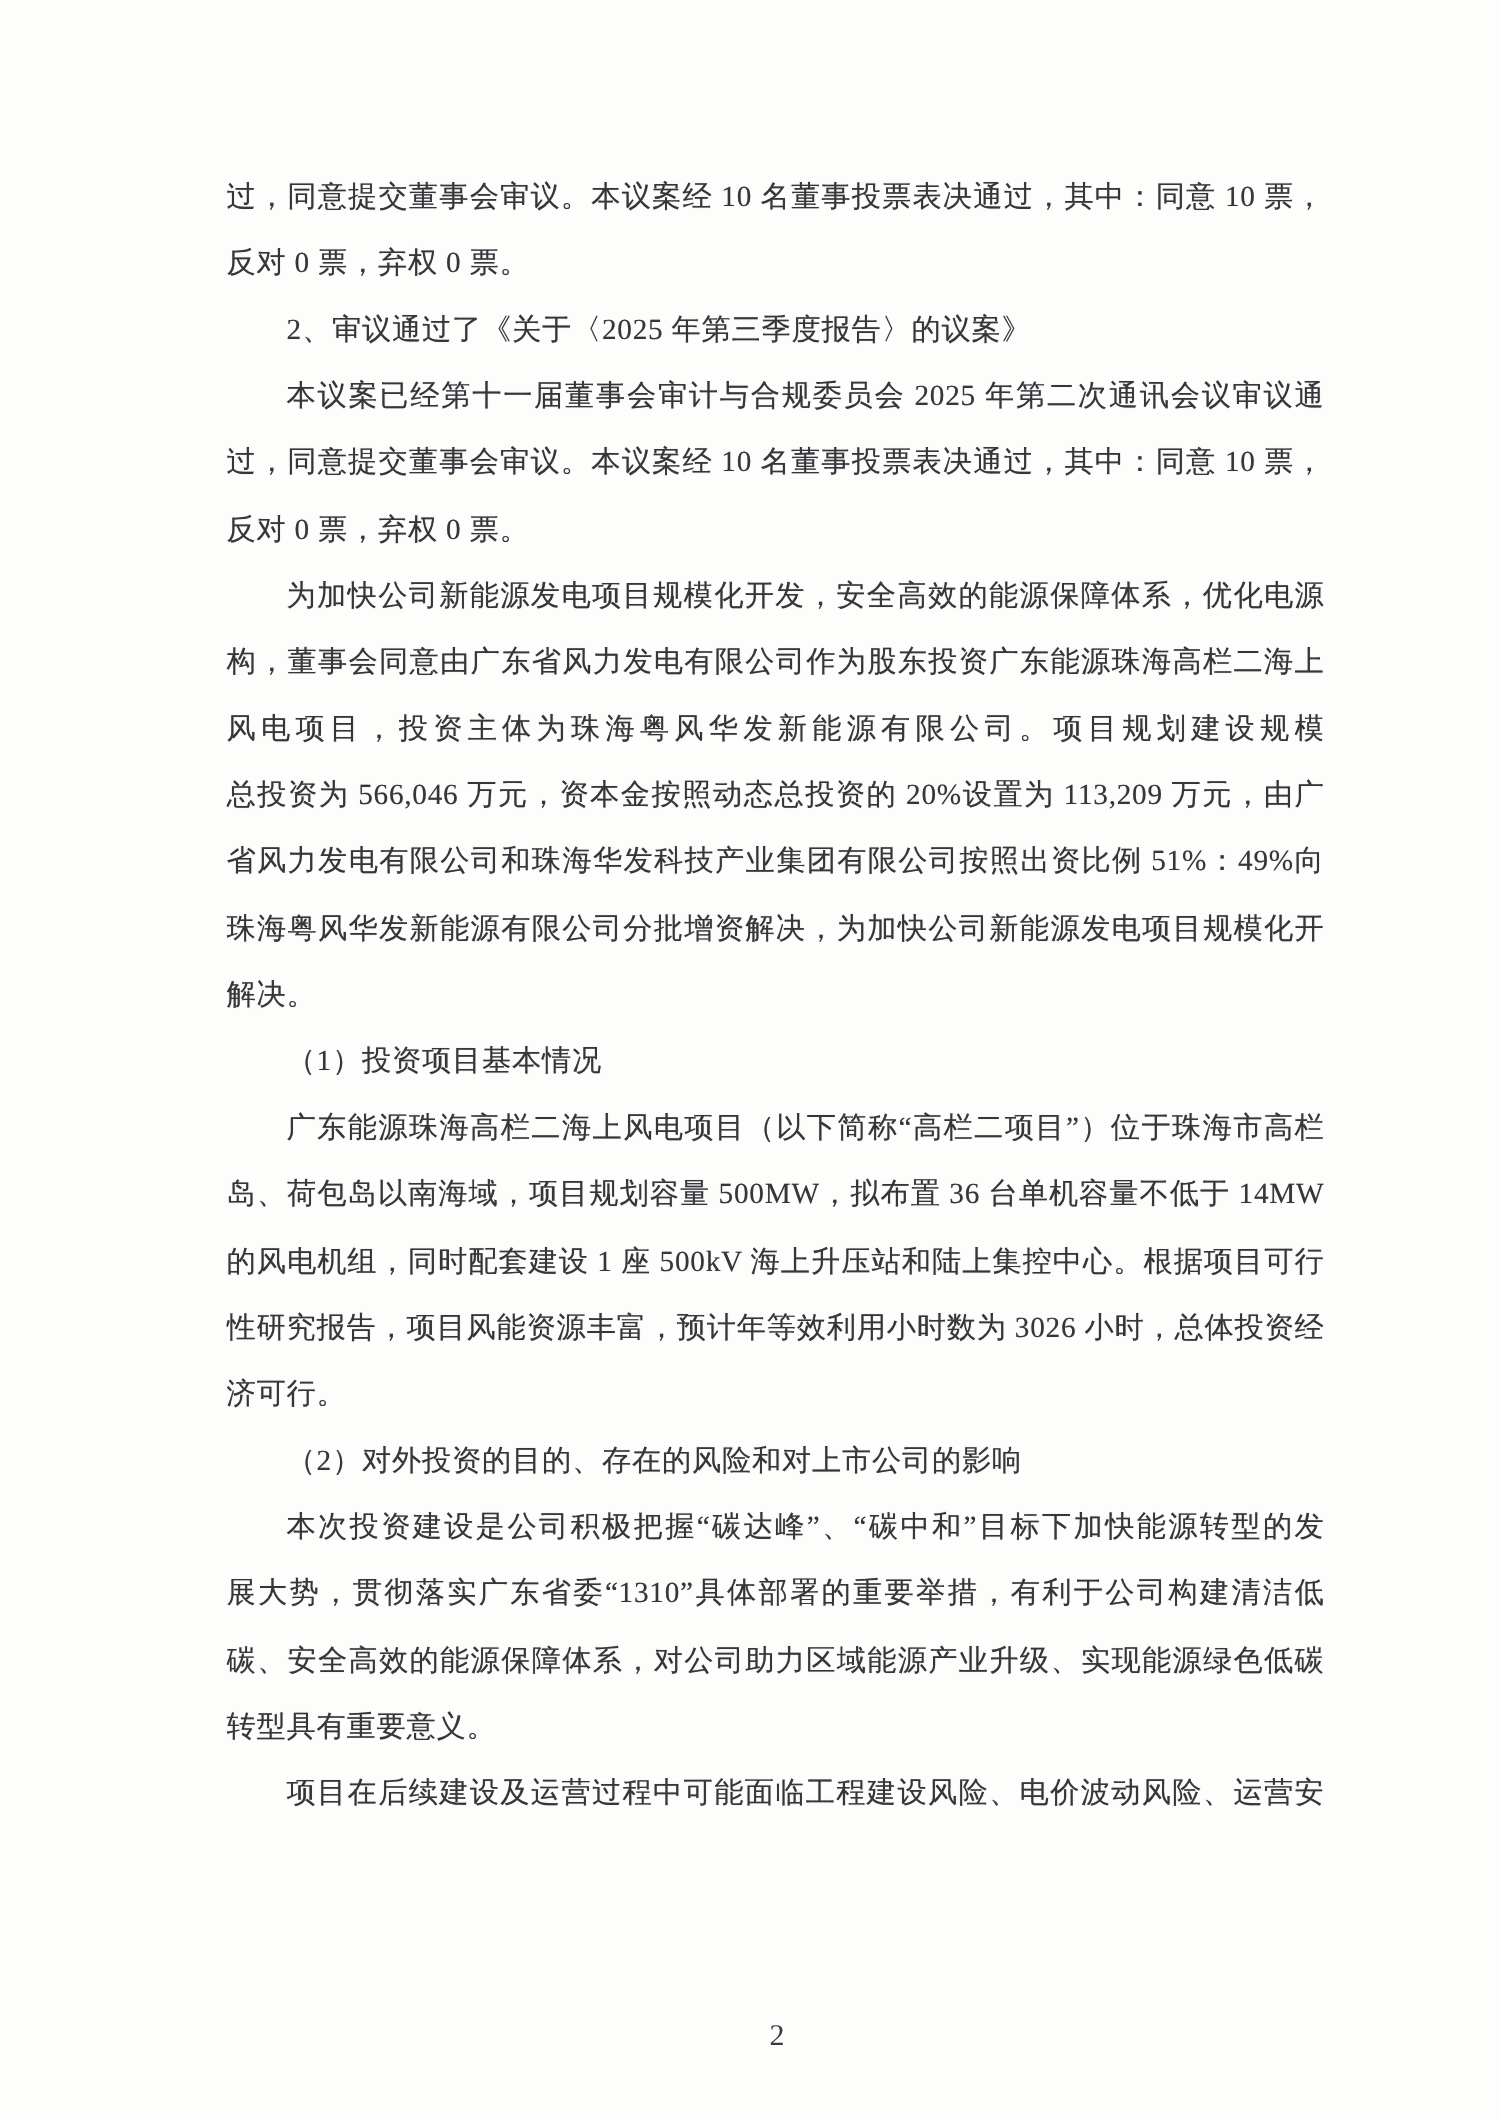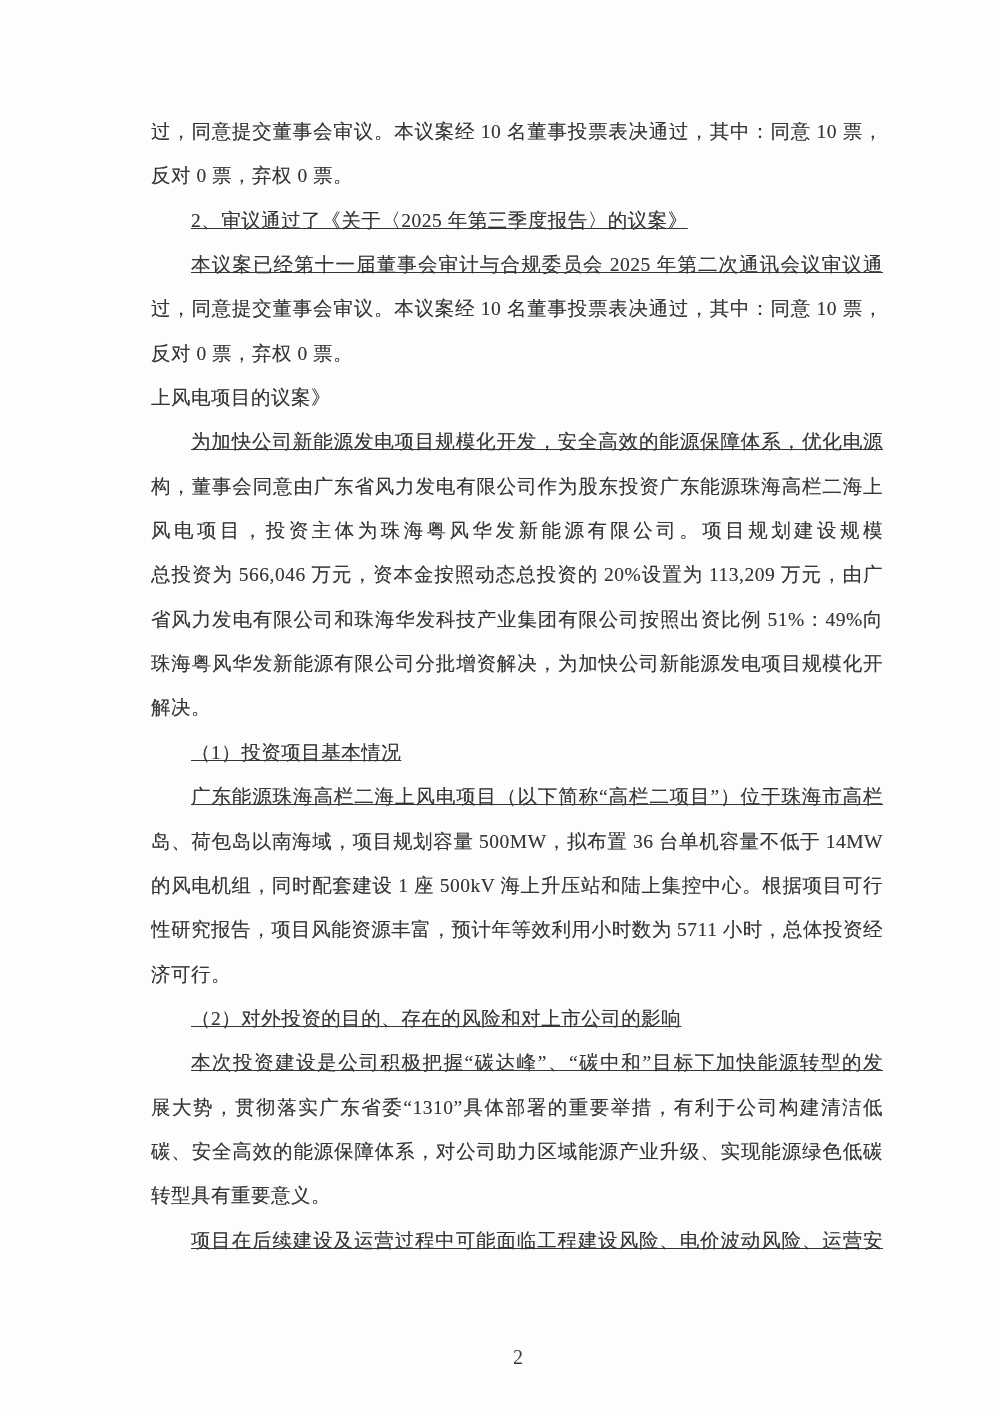--- a/index.html
+++ b/index.html
@@ -26,21 +26,21 @@
   .line {
     height: 44.35px;
     line-height: 44.35px;
     font-size: 19.5px;
     color: #35353a;
     letter-spacing: 0.5px;
     white-space: normal;
     overflow: hidden;
     text-shadow: 0 0 0.5px rgba(50,50,60,0.45);
   }
-  .line.indent { text-indent: 40px; text-decoration: underline; }
+  .line.indent { text-indent: 40px; }
   .line.fill {
     text-align: justify;
     text-align-last: justify;
   }
   .page-number {
     position: absolute;
     left: 0;
     top: 1343px;
     width: 1000px;
     height: 28px;
@@ -54,33 +54,32 @@
 <body>
 
 <div class="page">
   <div class="content">
     <div class="line fill">过，同意提交董事会审议。本议案经 10 名董事投票表决通过，其中：同意 10 票，</div>
     <div class="line">反对 0 票，弃权 0 票。</div>
     <div class="line indent">2、审议通过了《关于〈2025 年第三季度报告〉的议案》</div>
     <div class="line indent fill">本议案已经第十一届董事会审计与合规委员会 2025 年第二次通讯会议审议通</div>
     <div class="line fill">过，同意提交董事会审议。本议案经 10 名董事投票表决通过，其中：同意 10 票，</div>
     <div class="line">反对 0 票，弃权 0 票。</div>
-    <div class="line">上风电项目的议案》</div>
     <div class="line indent fill">为加快公司新能源发电项目规模化开发，安全高效的能源保障体系，优化电源结</div>
     <div class="line fill">构，董事会同意由广东省风力发电有限公司作为股东投资广东能源珠海高栏二海上</div>
     <div class="line fill">风电项目，投资主体为珠海粤风华发新能源有限公司。项目规划建设规模 500MW，</div>
     <div class="line fill">总投资为 566,046 万元，资本金按照动态总投资的 20%设置为 113,209 万元，由广东</div>
     <div class="line fill">省风力发电有限公司和珠海华发科技产业集团有限公司按照出资比例 51%：49%向</div>
     <div class="line fill">珠海粤风华发新能源有限公司分批增资解决，为加快公司新能源发电项目规模化开发</div>
     <div class="line">解决。</div>
     <div class="line indent">（1）投资项目基本情况</div>
     <div class="line indent fill">广东能源珠海高栏二海上风电项目（以下简称“高栏二项目”）位于珠海市高栏</div>
     <div class="line fill">岛、荷包岛以南海域，项目规划容量 500MW，拟布置 36 台单机容量不低于 14MW</div>
     <div class="line fill">的风电机组，同时配套建设 1 座 500kV 海上升压站和陆上集控中心。根据项目可行</div>
-    <div class="line fill">性研究报告，项目风能资源丰富，预计年等效利用小时数为 5711 小时，总体投资经</div>
+    <div class="line fill">性研究报告，项目风能资源丰富，预计年等效利用小时数为 3026 小时，总体投资经</div>
     <div class="line">济可行。</div>
     <div class="line indent">（2）对外投资的目的、存在的风险和对上市公司的影响</div>
     <div class="line indent fill">本次投资建设是公司积极把握“碳达峰”、“碳中和”目标下加快能源转型的发</div>
     <div class="line fill">展大势，贯彻落实广东省委“1310”具体部署的重要举措，有利于公司构建清洁低</div>
     <div class="line fill">碳、安全高效的能源保障体系，对公司助力区域能源产业升级、实现能源绿色低碳</div>
     <div class="line">转型具有重要意义。</div>
     <div class="line indent fill">项目在后续建设及运营过程中可能面临工程建设风险、电价波动风险、运营安</div>
   </div>
 
   <div class="page-number">2</div>

